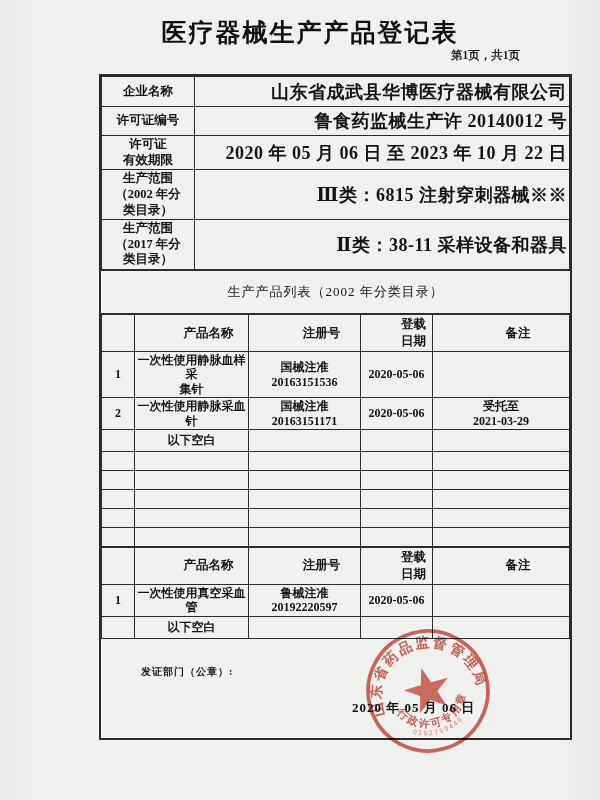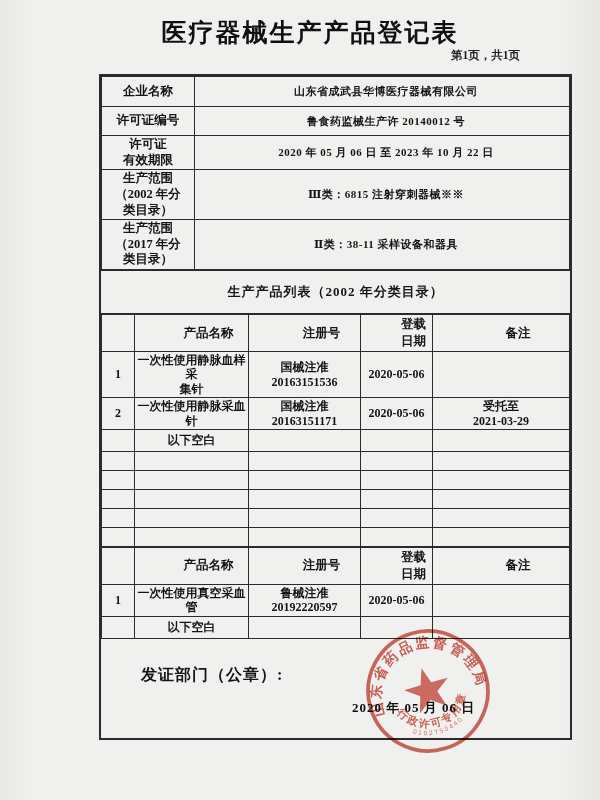--- a/index.html
+++ b/index.html
@@ -22,35 +22,35 @@
   }
   table{width:100%;border-collapse:collapse;table-layout:fixed;}
   td,th{
     border:1.6px solid #2b2b2b;padding:1px 2px;font-size:12px;color:#141414;
     text-align:center;vertical-align:middle;overflow:hidden;
   }
   .info-table .lbl{
     width:93px;font-weight:bold;white-space:pre-line;line-height:1.25;font-size:12.5px;
   }
   .info-table .val{
-    text-align:center;padding-left:10px;font-weight:bold;font-size:11px;letter-spacing:.5px;
+    text-align:right;padding-left:10px;font-weight:bold;font-size:18px;letter-spacing:.5px;
   }
   .r-h32{height:30px;} .r-h31{height:29px;margin-left:44px;} .r-h34{height:31px;} .r-h42{height:40px;} .r-h43{height:41px;}
   .section-title{
     height:42px;display:flex;align-items:center;justify-content:center;
-    font-size:13px;font-weight:bold;letter-spacing:1px;border-top:1.6px solid #2b2b2b;border-bottom:1.6px solid #2b2b2b;
+    font-size:13px;font-weight:normal;letter-spacing:1px;border-top:1.6px solid #2b2b2b;border-bottom:1.6px solid #2b2b2b;
   }
   .prod-table th{font-size:12.5px;font-weight:bold;height:20px;padding-left:36px;}
   .prod-table td{font-weight:bold;white-space:pre-line;line-height:1.2;}
   .prod-row{height:29px;}
   .blank-row{height:22px;margin-top:8px;}
   .empty-row{height:19px;}
   .footer-area{height:99px;position:relative;}
   .issuer-label{
-    position:absolute;left:40px;top:26px;font-size:16px;font-weight:bold;letter-spacing:1px;
+    position:absolute;left:40px;top:26px;font-size:10px;font-weight:bold;letter-spacing:1px;
   }
   .issue-date{
     position:absolute;left:352px;top:699px;font-size:13px;font-weight:bold;letter-spacing:1px;color:#0e0e0e;z-index:5;
   }
   .seal{
     position:absolute;left:364px;top:627px;width:128px;height:128px;z-index:4;
     mix-blend-mode:multiply;opacity:.9;
   }
 </style>
 </head>

